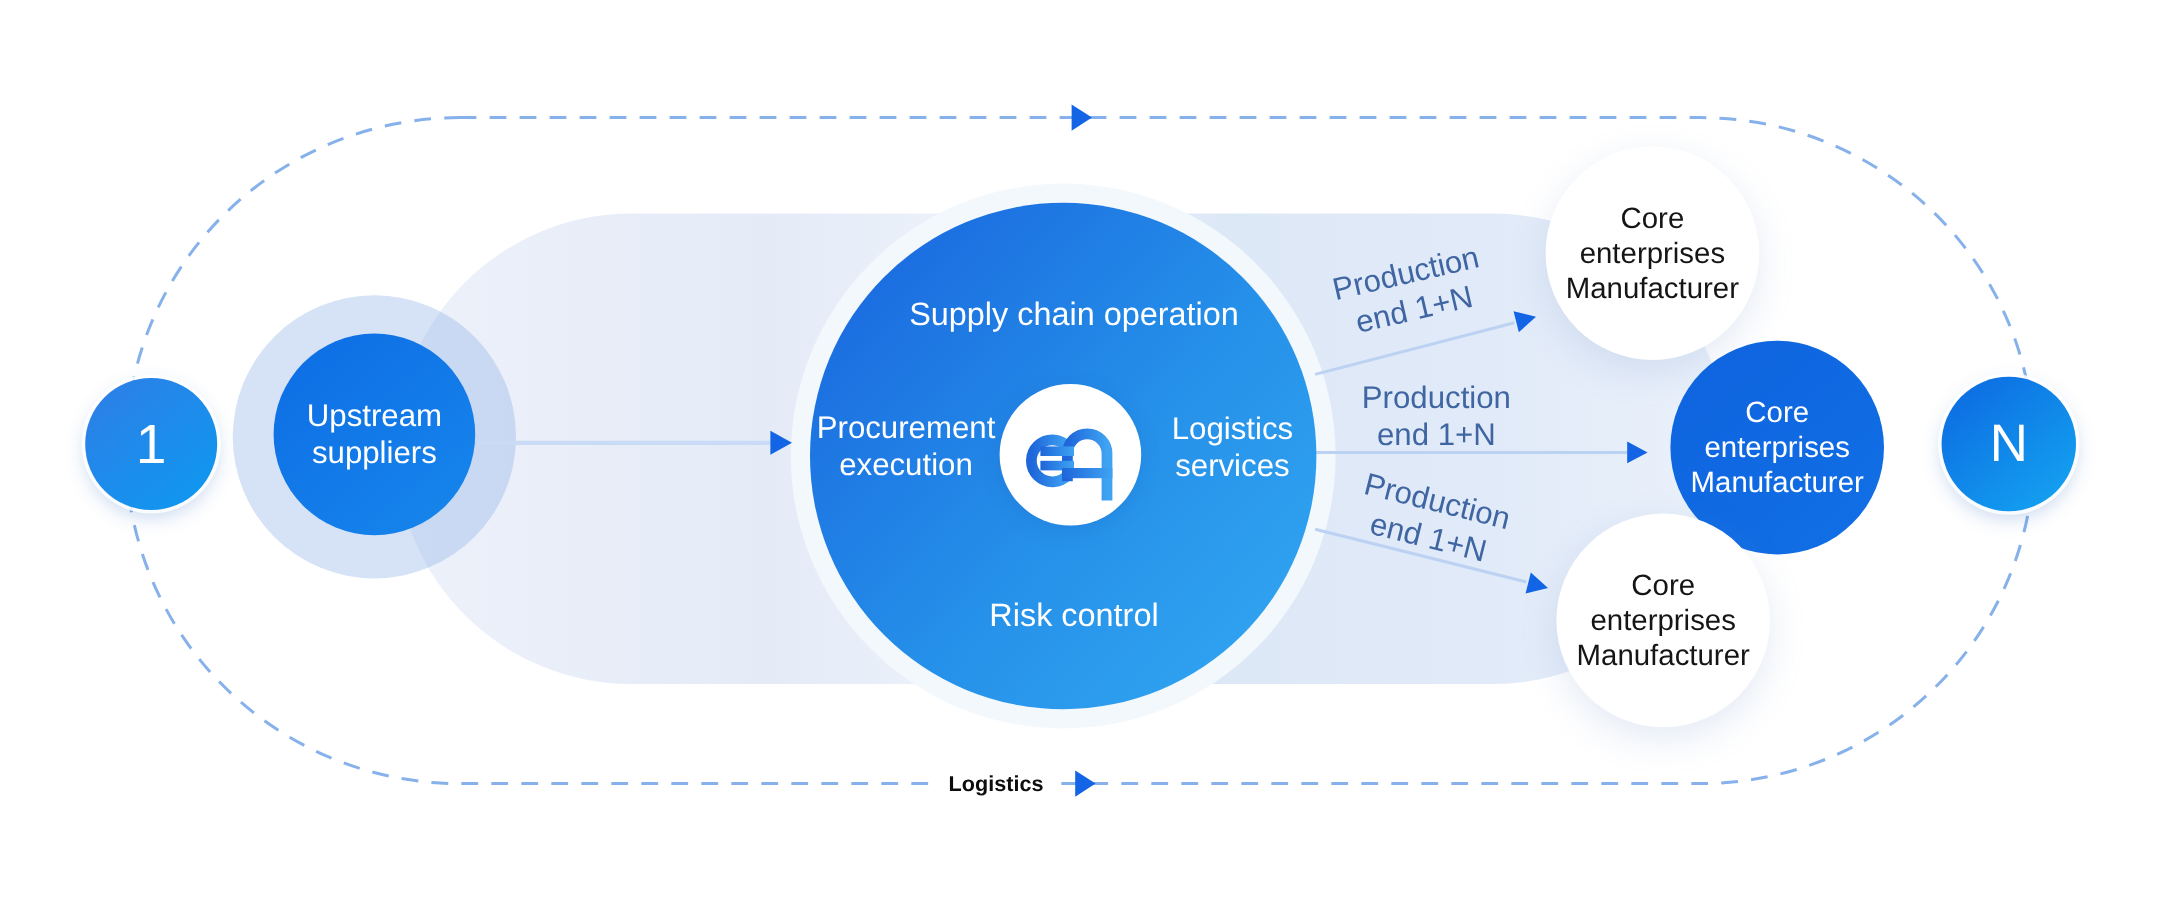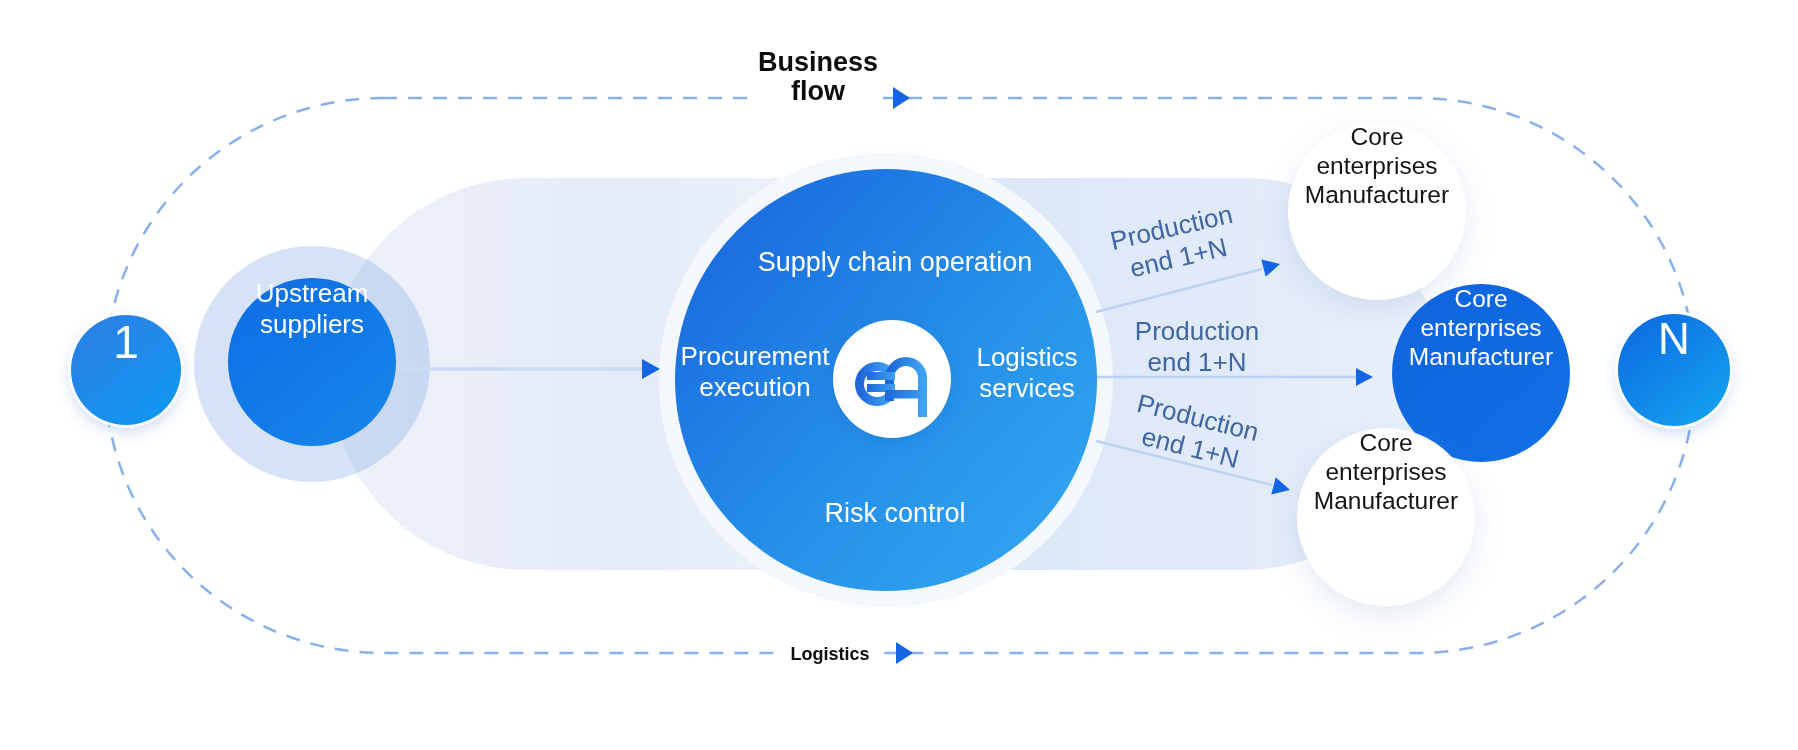--- a/index.html
+++ b/index.html
@@ -18,21 +18,21 @@
     left:194px;top:246px;width:236px;height:236px;border-radius:50%;
     background:rgba(147,180,232,0.38);z-index:2;
   }
   .halo-center{
     left:659px;top:153px;width:454px;height:454px;border-radius:50%;
     background:#f3f8fd;z-index:2;
   }
   
   #lines{left:0;top:0;z-index:3;}
   
-  .circle{border-radius:50%;display:flex;justify-content:center;
+  .circle{border-radius:50%;display:flex;align-items:center;justify-content:center;
     text-align:center;z-index:4;}
   .c-upstream{
     left:228px;top:278px;width:168px;height:168px;
     background:linear-gradient(140deg,#0d6ce4,#1787ec);
     color:#fff;font-size:26px;line-height:31px;font-weight:500;
   }
   .c-upstream span{display:block;width:124px;}
   .badge{
     color:#fff;font-weight:500;
     box-shadow:0 0 0 3px rgba(255,255,255,0.85), 0 6px 16px rgba(40,100,190,0.25);
@@ -171,16 +171,15 @@
       <span>Core</span>
       <span>enterprises</span>
       <span>Manufacturer</span>
     </div>
   </div>
 
   <div class="abs circle badge c-n">
     <span>N</span>
   </div>
 
-  <div class="abs flowlabel f-business">Business flow</div>
   <div class="abs flowlabel f-logistics">Logistics</div>
 
 </div>
 
 </body></html>

